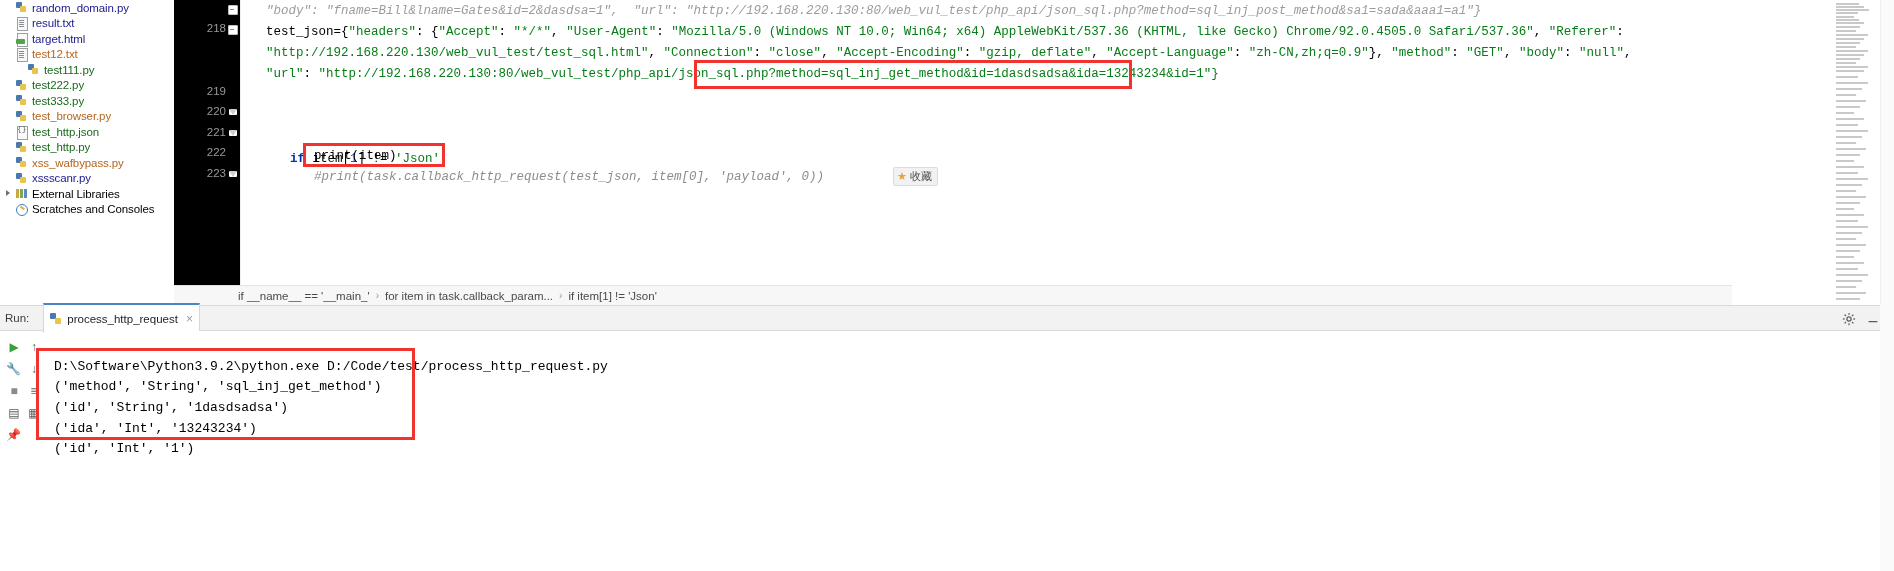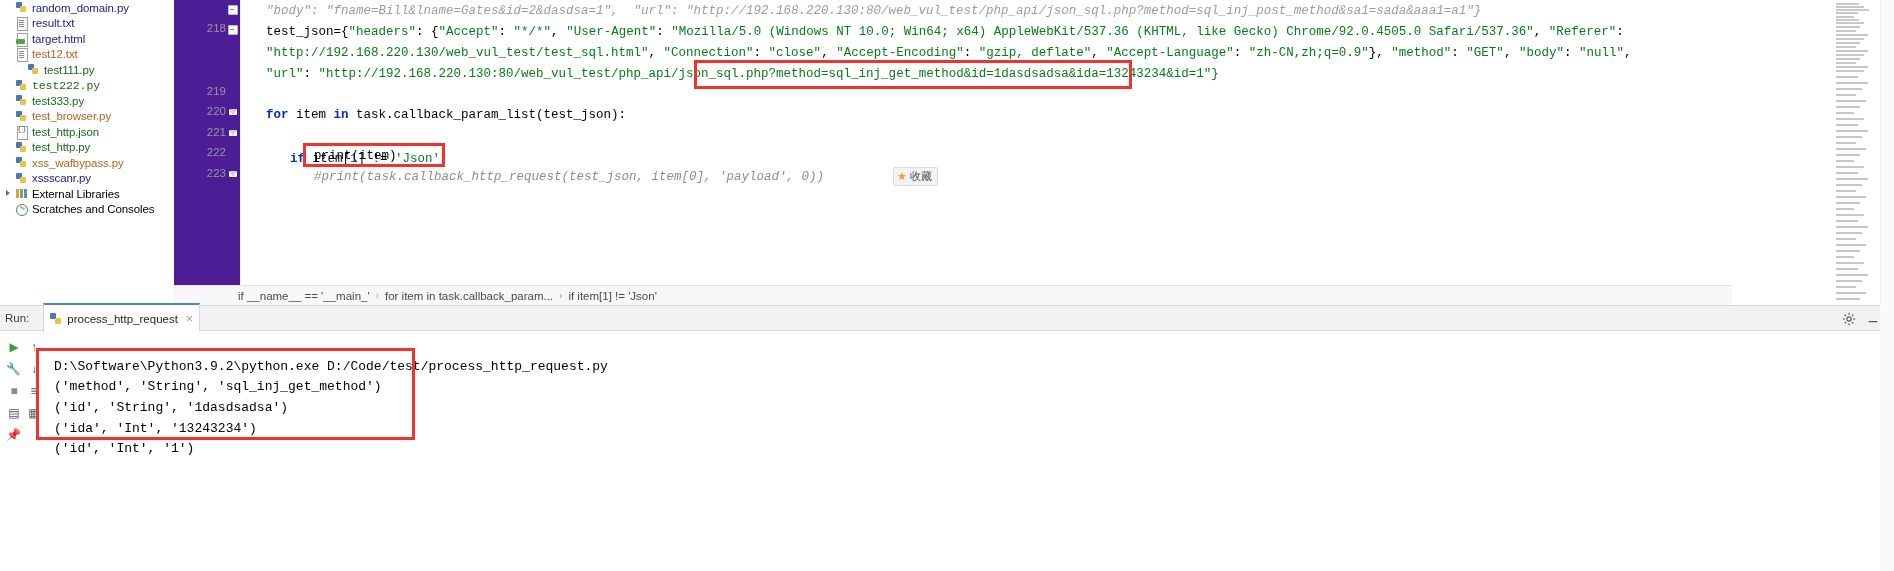--- a/index.html
+++ b/index.html
@@ -83,21 +83,21 @@
   }
   .ic-scratch::after {
     content:""; position:absolute; left:5px; top:4px; width:5px; height:1.5px;
     background:#e0b33c; transform:rotate(35deg);
   }
 
   .tname { font-size:11.5px; letter-spacing:-0.1px; }
 
   
   .editor { position:absolute; left:174px; top:0; width:1558px; height:285px; background:#ffffff; }
-  .gutter { position:absolute; left:0; top:0; width:66px; height:285px; background:#4c1d95; }
+  .gutter { position:absolute; left:0; top:0; width:66px; height:285px; background:#000000; }
   .gutter-num {
     position:absolute; right:14px; text-align:right;
     font-family:"Liberation Sans", sans-serif; font-size:11.5px; color:#999999;
   }
   .fold {
     position:absolute; left:54px; width:10px; height:10px;
   }
   .fold::after {
     content:""; position:absolute; left:0; top:0; width:8px; height:8px;
     border:1px solid #bfbfbf; border-radius:1px; background:#fff;
@@ -239,21 +239,21 @@
           <span class="tname" style="color: rgb(181, 101, 29);">test12.txt</span>
         </div>
         <div class="tree-row" style="top: 62px; margin-left: 12px;">
           <span class="twisty"></span>
           <span class="ficon ic-py"></span>
           <span class="tname" style="color: rgb(26, 106, 26);">test111.py</span>
         </div>
         <div class="tree-row" style="top: 77.5px;">
           <span class="twisty"></span>
           <span class="ficon ic-py"></span>
-          <span class="tname" style="color: rgb(26, 106, 26); font-family: Liberation Mono, monospace;">test222.py</span>
+          <span class="tname" style="color: rgb(26, 106, 26);">test222.py</span>
         </div>
         <div class="tree-row" style="top: 93px;">
           <span class="twisty"></span>
           <span class="ficon ic-py"></span>
           <span class="tname" style="color: rgb(26, 106, 26);">test333.py</span>
         </div>
         <div class="tree-row" style="top: 108.5px;">
           <span class="twisty"></span>
           <span class="ficon ic-py"></span>
           <span class="tname" style="color: rgb(181, 101, 29);">test_browser.py</span>
@@ -306,21 +306,20 @@
           <div class="fold tri" style="top: 129px;"></div>
           <div class="fold tri" style="top: 170px;"></div>
           <div class="fold minus" style="top: 5px;"></div>
         </div>
       <div class="vline"></div>
       <div class="code" id="code-root">
           <div class="cline indent1 t-ghost" style="top: 1px;">"body": "fname=Bill&amp;lname=Gates&amp;id=2&amp;dasdsa=1",  "url": "http://192.168.220.130:80/web_vul_test/php_api/json_sql.php?method=sql_inj_post_method&amp;sa1=sada&amp;aaa1=a1"}</div>
           <div class="cline indent1" style="top: 22px;"><span class="t-plain">test_json=</span><span class="t-plain">{</span><span class="t-str">"headers"</span><span class="t-plain">: {</span><span class="t-str">"Accept"</span><span class="t-plain">: </span><span class="t-str">"*/*"</span><span class="t-plain">, </span><span class="t-str">"User-Agent"</span><span class="t-plain">: </span><span class="t-str">"Mozilla/5.0 (Windows NT 10.0; Win64; x64) AppleWebKit/537.36 (KHTML, like Gecko) Chrome/92.0.4505.0 Safari/537.36"</span><span class="t-plain">, </span><span class="t-str">"Referer"</span><span class="t-plain">:</span></div>
           <div class="cline indent1" style="top: 43px;"><span class="t-str">"http://192.168.220.130/web_vul_test/test_sql.html"</span><span class="t-plain">, </span><span class="t-str">"Connection"</span><span class="t-plain">: </span><span class="t-str">"close"</span><span class="t-plain">, </span><span class="t-str">"Accept-Encoding"</span><span class="t-plain">: </span><span class="t-str">"gzip, deflate"</span><span class="t-plain">, </span><span class="t-str">"Accept-Language"</span><span class="t-plain">: </span><span class="t-str">"zh-CN,zh;q=0.9"</span><span class="t-plain">}, </span><span class="t-str">"method"</span><span class="t-plain">: </span><span class="t-str">"GET"</span><span class="t-plain">, </span><span class="t-str">"body"</span><span class="t-plain">: </span><span class="t-str">"null"</span><span class="t-plain">,</span></div>
           <div class="cline indent1" style="top: 64px;"><span class="t-str">"url"</span><span class="t-plain">: </span><span class="t-str">"http://192.168.220.130:80/web_vul_test/php_api/json_sql.php?method=sql_inj_get_method&amp;id=1dasdsadsa&amp;ida=13243234&amp;id=1"}</span></div>
-          <div class="cline indent1" style="top: 105px;"><span class="t-kw">for</span><span class="t-plain"> item </span><span class="t-kw">in</span><span class="t-plain"> task.callback_param_list(test_json):</span></div>
           <div class="cline indent2" style="top: 126px; margin-top: 23px;"><span class="t-kw">if</span><span class="t-plain"> item[</span><span class="t-num">1</span><span class="t-plain">] != </span><span class="t-str">'Json'</span><span class="t-plain">:</span></div>
           <div class="cline indent3" style="top: 146px;"><span class="t-plain">print(item)</span></div>
           <div class="cline indent3" style="top: 167px;"><span class="t-cmt">#print(task.callback_http_request(test_json, item[0], 'payload', 0))</span></div>
         </div>
     </div>
 
     <div class="fav-badge" style="left:893px; top:167px;">
       <span class="star">★</span>
       <span>收藏</span>
     </div>

